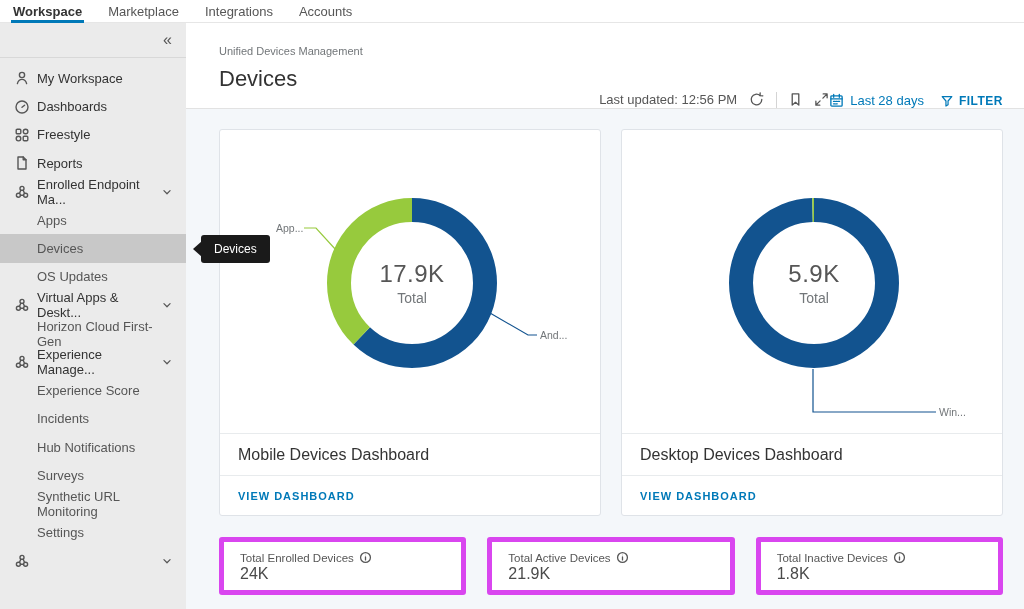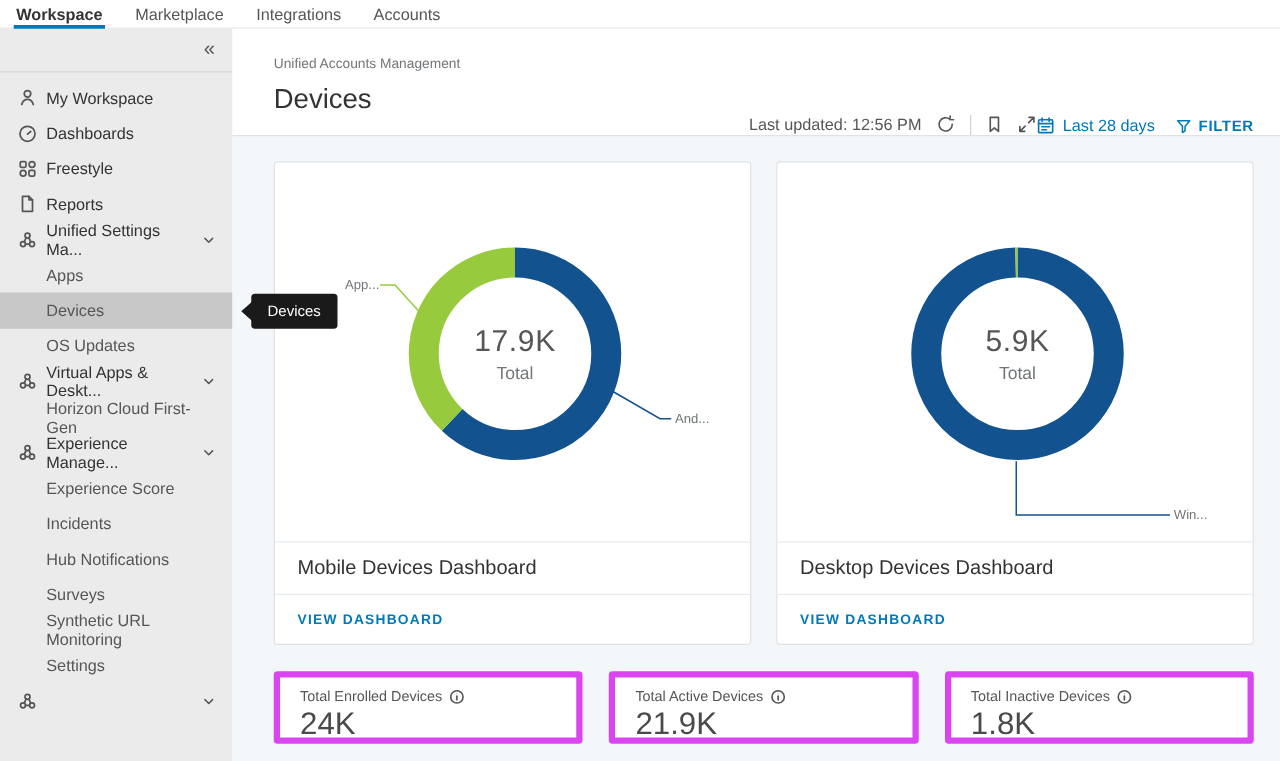--- a/index.html
+++ b/index.html
@@ -69,21 +69,21 @@
   .card-title { height:42px; line-height:41px; border-top:1px solid #e8ebed; padding:0 18px;
                 font-size:16px; color:#333; white-space:nowrap; }
   .card-footer { height:40px; display:flex; align-items:center; border-top:1px solid #e8ebed;
                  padding:0 18px; }
   .view-link { font-size:11px; font-weight:700; letter-spacing:1px; color:#0079b8;
                cursor:pointer; text-decoration:none; }
   .stats-row { display:flex; gap:21px; margin-top:21px; }
   .stat-card { flex:1; height:58px; background:#fff; border:5px solid #d946ef; border-radius:3px;
                padding:9px 16px 0; }
   .stat-label { font-size:11.5px; color:#565656; display:flex; align-items:center; gap:5px; }
-  .stat-value { font-size:25px; color:#4a4a4a; margin-top:1px; }
+  .stat-value { font-size:16px; color:#4a4a4a; margin-top:1px; }
 </style>
 </head>
 <body>
 
 <nav class="topnav">
   <div class="nav-item active">Workspace</div>
   <div class="nav-item">Marketplace</div>
   <div class="nav-item">Integrations</div>
   <div class="nav-item">Accounts</div>
 </nav>
@@ -135,21 +135,21 @@
       </li>
       <li class="side-item top">
         <span class="sicon">
             <svg class="ic" viewBox="0 0 16 16" width="16" height="16">
               <circle cx="8" cy="4.4" r="2"></circle>
               <circle cx="4.4" cy="11.2" r="2"></circle>
               <circle cx="11.6" cy="11.2" r="2"></circle>
               <path d="M6.9 6.1l-1.4 3.2M9.1 6.1l1.4 3.2M6.4 11.2h3.2"></path>
             </svg>
           </span>
-        <span class="slabel">Unified Settings Ma...</span>
+        <span class="slabel">Enrolled Endpoint Ma...</span>
         <span class="chev">
             <svg class="ic" viewBox="0 0 16 16" width="14" height="14">
               <path d="M4.5 6.5l3.5 3.5 3.5-3.5"></path>
             </svg>
           </span>
       </li>
       <li class="side-item child">
           <span>Apps</span>
         </li>
       <li class="side-item child selected">
@@ -225,21 +225,21 @@
               <path d="M4.5 6.5l3.5 3.5 3.5-3.5"></path>
             </svg>
           </span>
       </li>
     </ul>
   </aside>
 
   <main class="main">
     <header class="page-header">
       <div class="ph-left">
-        <div class="breadcrumb">Unified Accounts Management</div>
+        <div class="breadcrumb">Unified Devices Management</div>
         <h1 class="page-title">Devices</h1>
       </div>
       <div class="ph-right">
         <div class="updated-row">
           <span>Last updated: 12:56 PM</span>
           <span class="hicon">
               <svg class="ic" viewBox="0 0 18 18" width="17" height="17">
                 <path d="M14.6 9A5.6 5.6 0 1 1 12.7 4.8"></path>
                 <path d="M12.9 1.9l-.2 3 3 .2"></path>
               </svg>

